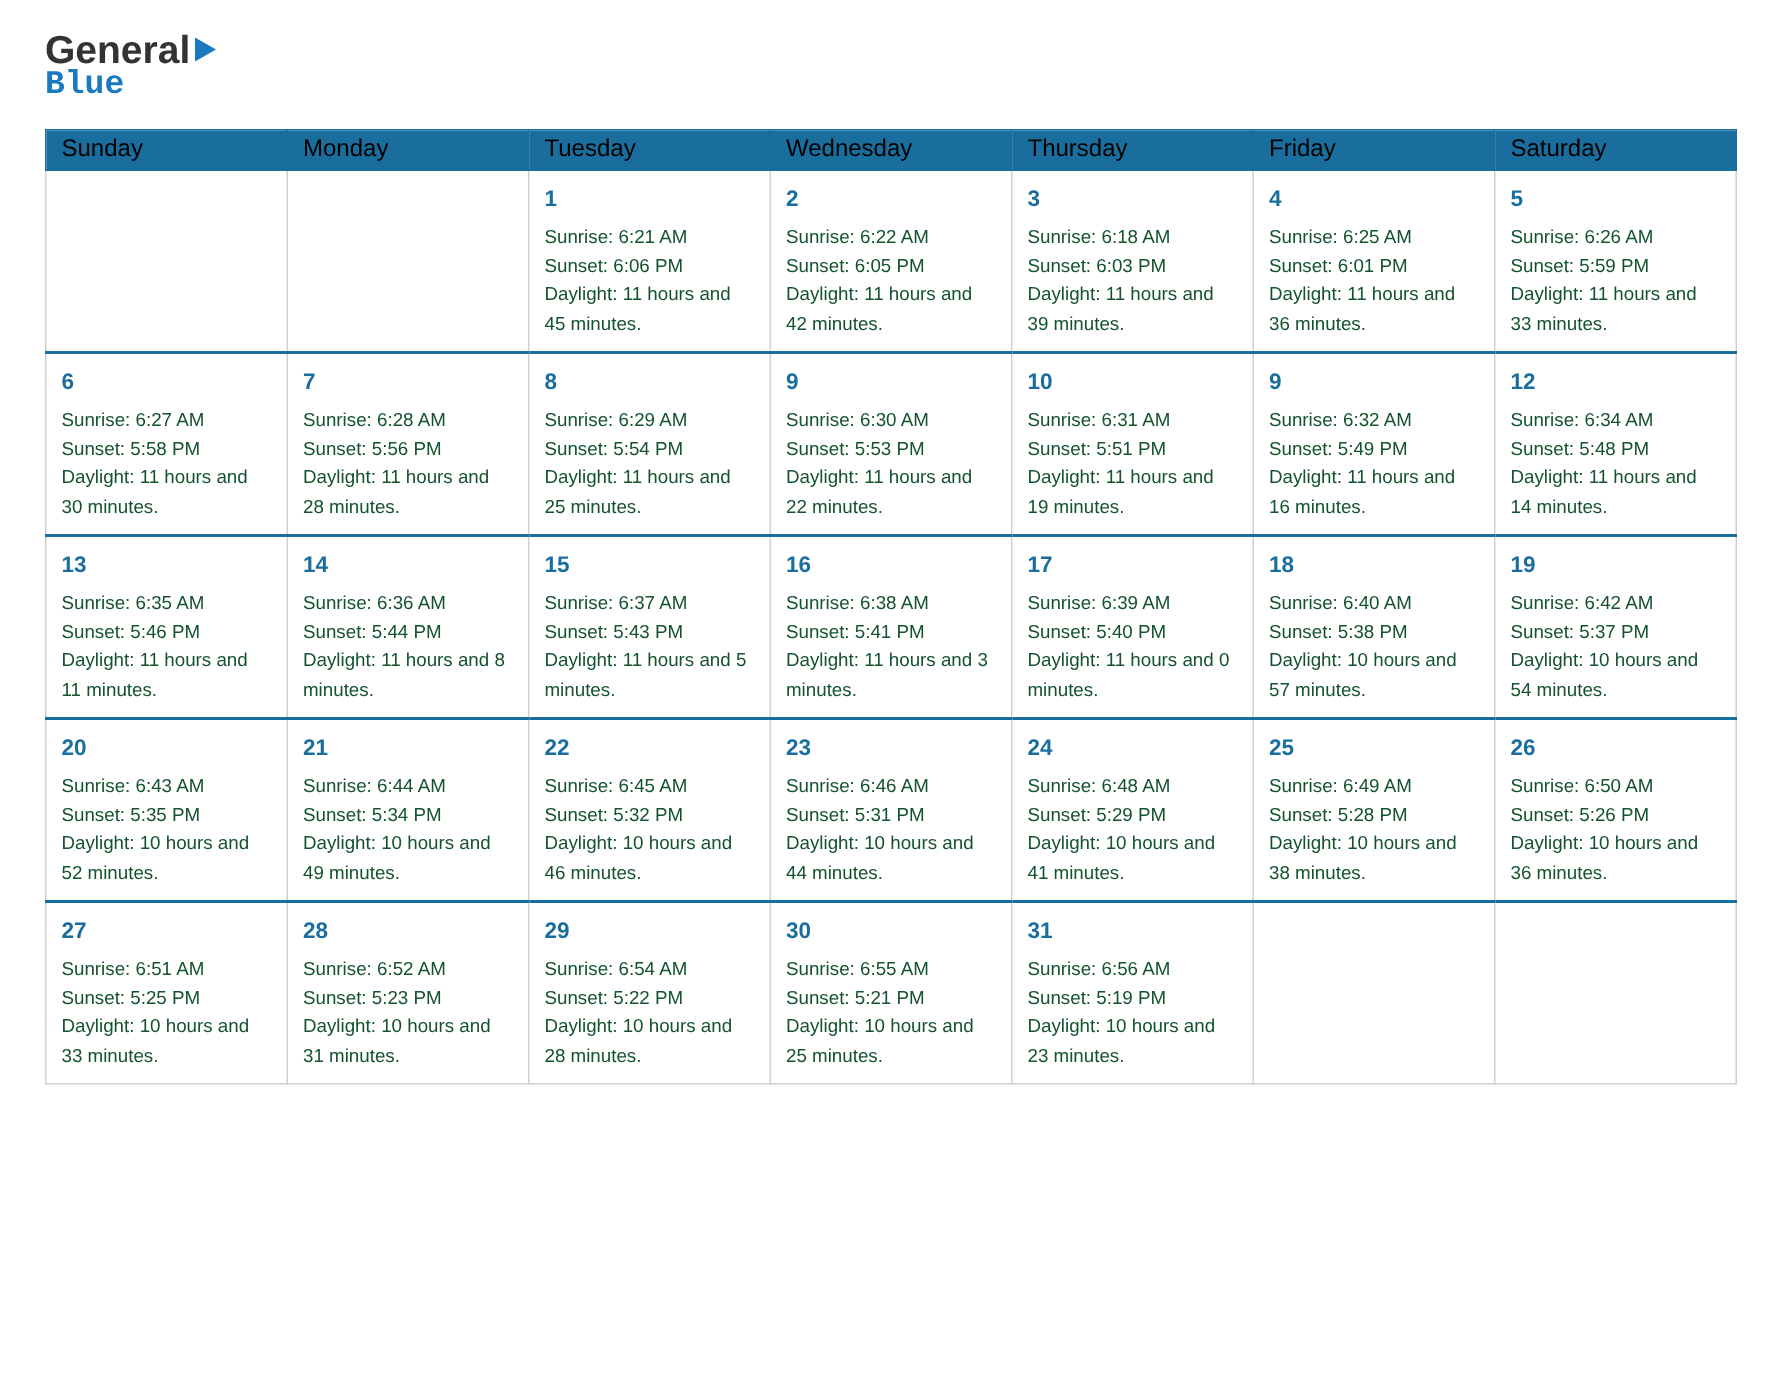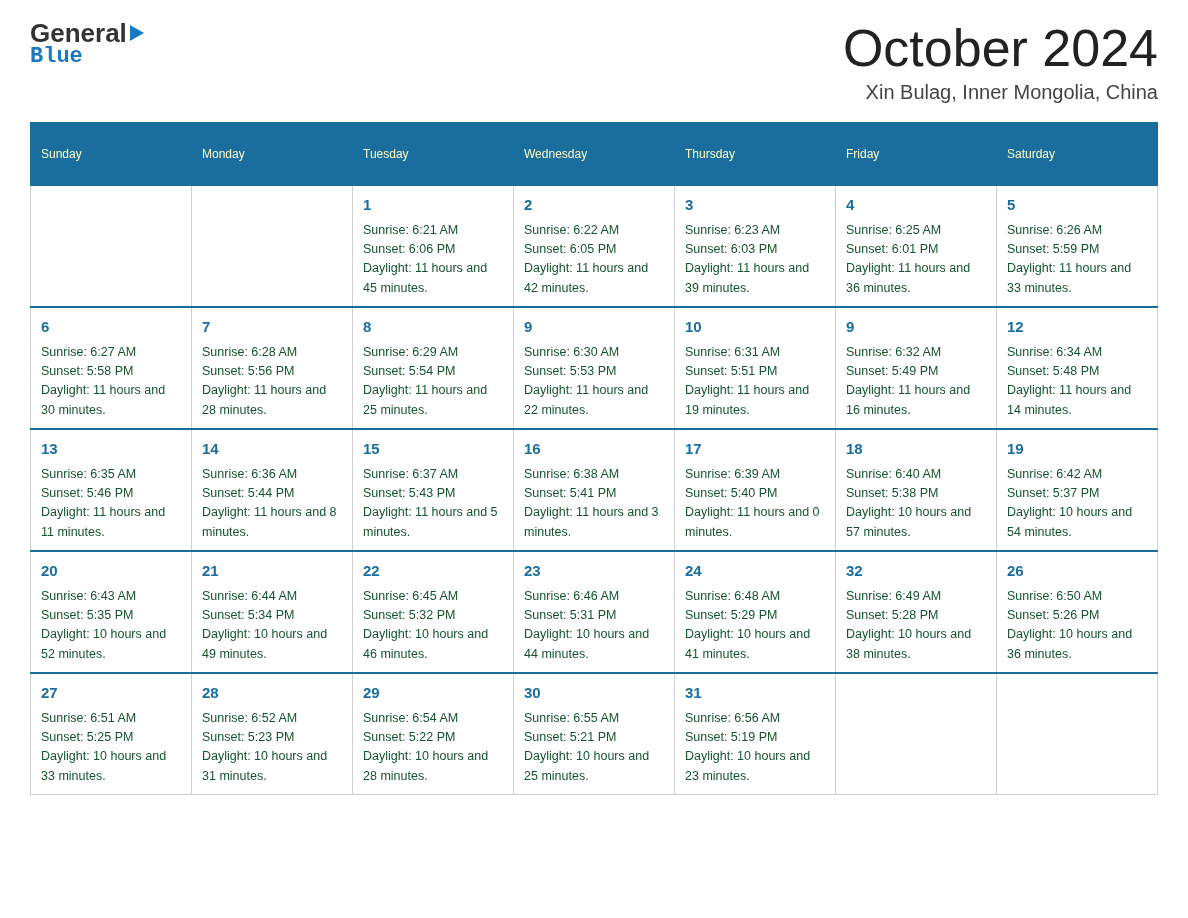--- a/index.html
+++ b/index.html
@@ -35,24 +35,24 @@
       color: #444;
       margin-top: 4px;
     }
     .calendar {
       width: 100%;
       border-collapse: collapse;
       border: 1px solid #ccc;
     }
     .calendar th {
       background-color: #1a6e9e;
-      color: #fef9c3;
-      font-size: 12px;
+      color: #000000;
+      font-size: 16px;
       font-weight: normal;
-      padding: 24px 10px;
+      padding: 4px 10px;
       text-align: left;
       border: 1px solid #1a6e9e;
     }
     .calendar td {
       vertical-align: top;
       padding: 8px 10px;
       border: 1px solid #d0d0d0;
       width: 14.28%;
       min-height: 100px;
       font-size: 13px;
@@ -122,24 +122,20 @@
   <div class="logo-area">
     <div class="logo-wrapper">
       <div class="logo-block">
         <div style="display:flex; align-items:center;">
           <span class="logo-general">General</span>
           <span class="triangle-right"></span>
         </div>
         <span class="logo-blue-text">Blue</span>
       </div>
     </div>
-  </div>
-  <div class="title-area">
-    <div class="month-title">October 2024</div>
-    <div class="location-title">Xin Bulag, Inner Mongolia, China</div>
   </div>
 </div>
 
 <table class="calendar">
   <thead>
     <tr>
       <th>Sunday</th>
       <th>Monday</th>
       <th>Tuesday</th>
       <th>Wednesday</th>
@@ -161,21 +157,21 @@
         </td>
         <td>
           <span class="day-number">2</span>
           <div class="day-info">Sunrise: 6:22 AM
 Sunset: 6:05 PM
 Daylight: 11 hours
 and 42 minutes.</div>
         </td>
         <td>
           <span class="day-number">3</span>
-          <div class="day-info">Sunrise: 6:23 AM
+          <div class="day-info">Sunrise: 6:18 AM
 Sunset: 6:03 PM
 Daylight: 11 hours
 and 39 minutes.</div>
         </td>
         <td>
           <span class="day-number">4</span>
           <div class="day-info">Sunrise: 6:25 AM
 Sunset: 6:01 PM
 Daylight: 11 hours
 and 36 minutes.</div>
@@ -320,21 +316,21 @@
 and 44 minutes.</div>
         </td>
         <td>
           <span class="day-number">24</span>
           <div class="day-info">Sunrise: 6:48 AM
 Sunset: 5:29 PM
 Daylight: 10 hours
 and 41 minutes.</div>
         </td>
         <td>
-          <span class="day-number">32</span>
+          <span class="day-number">25</span>
           <div class="day-info">Sunrise: 6:49 AM
 Sunset: 5:28 PM
 Daylight: 10 hours
 and 38 minutes.</div>
         </td>
         <td>
           <span class="day-number">26</span>
           <div class="day-info">Sunrise: 6:50 AM
 Sunset: 5:26 PM
 Daylight: 10 hours

